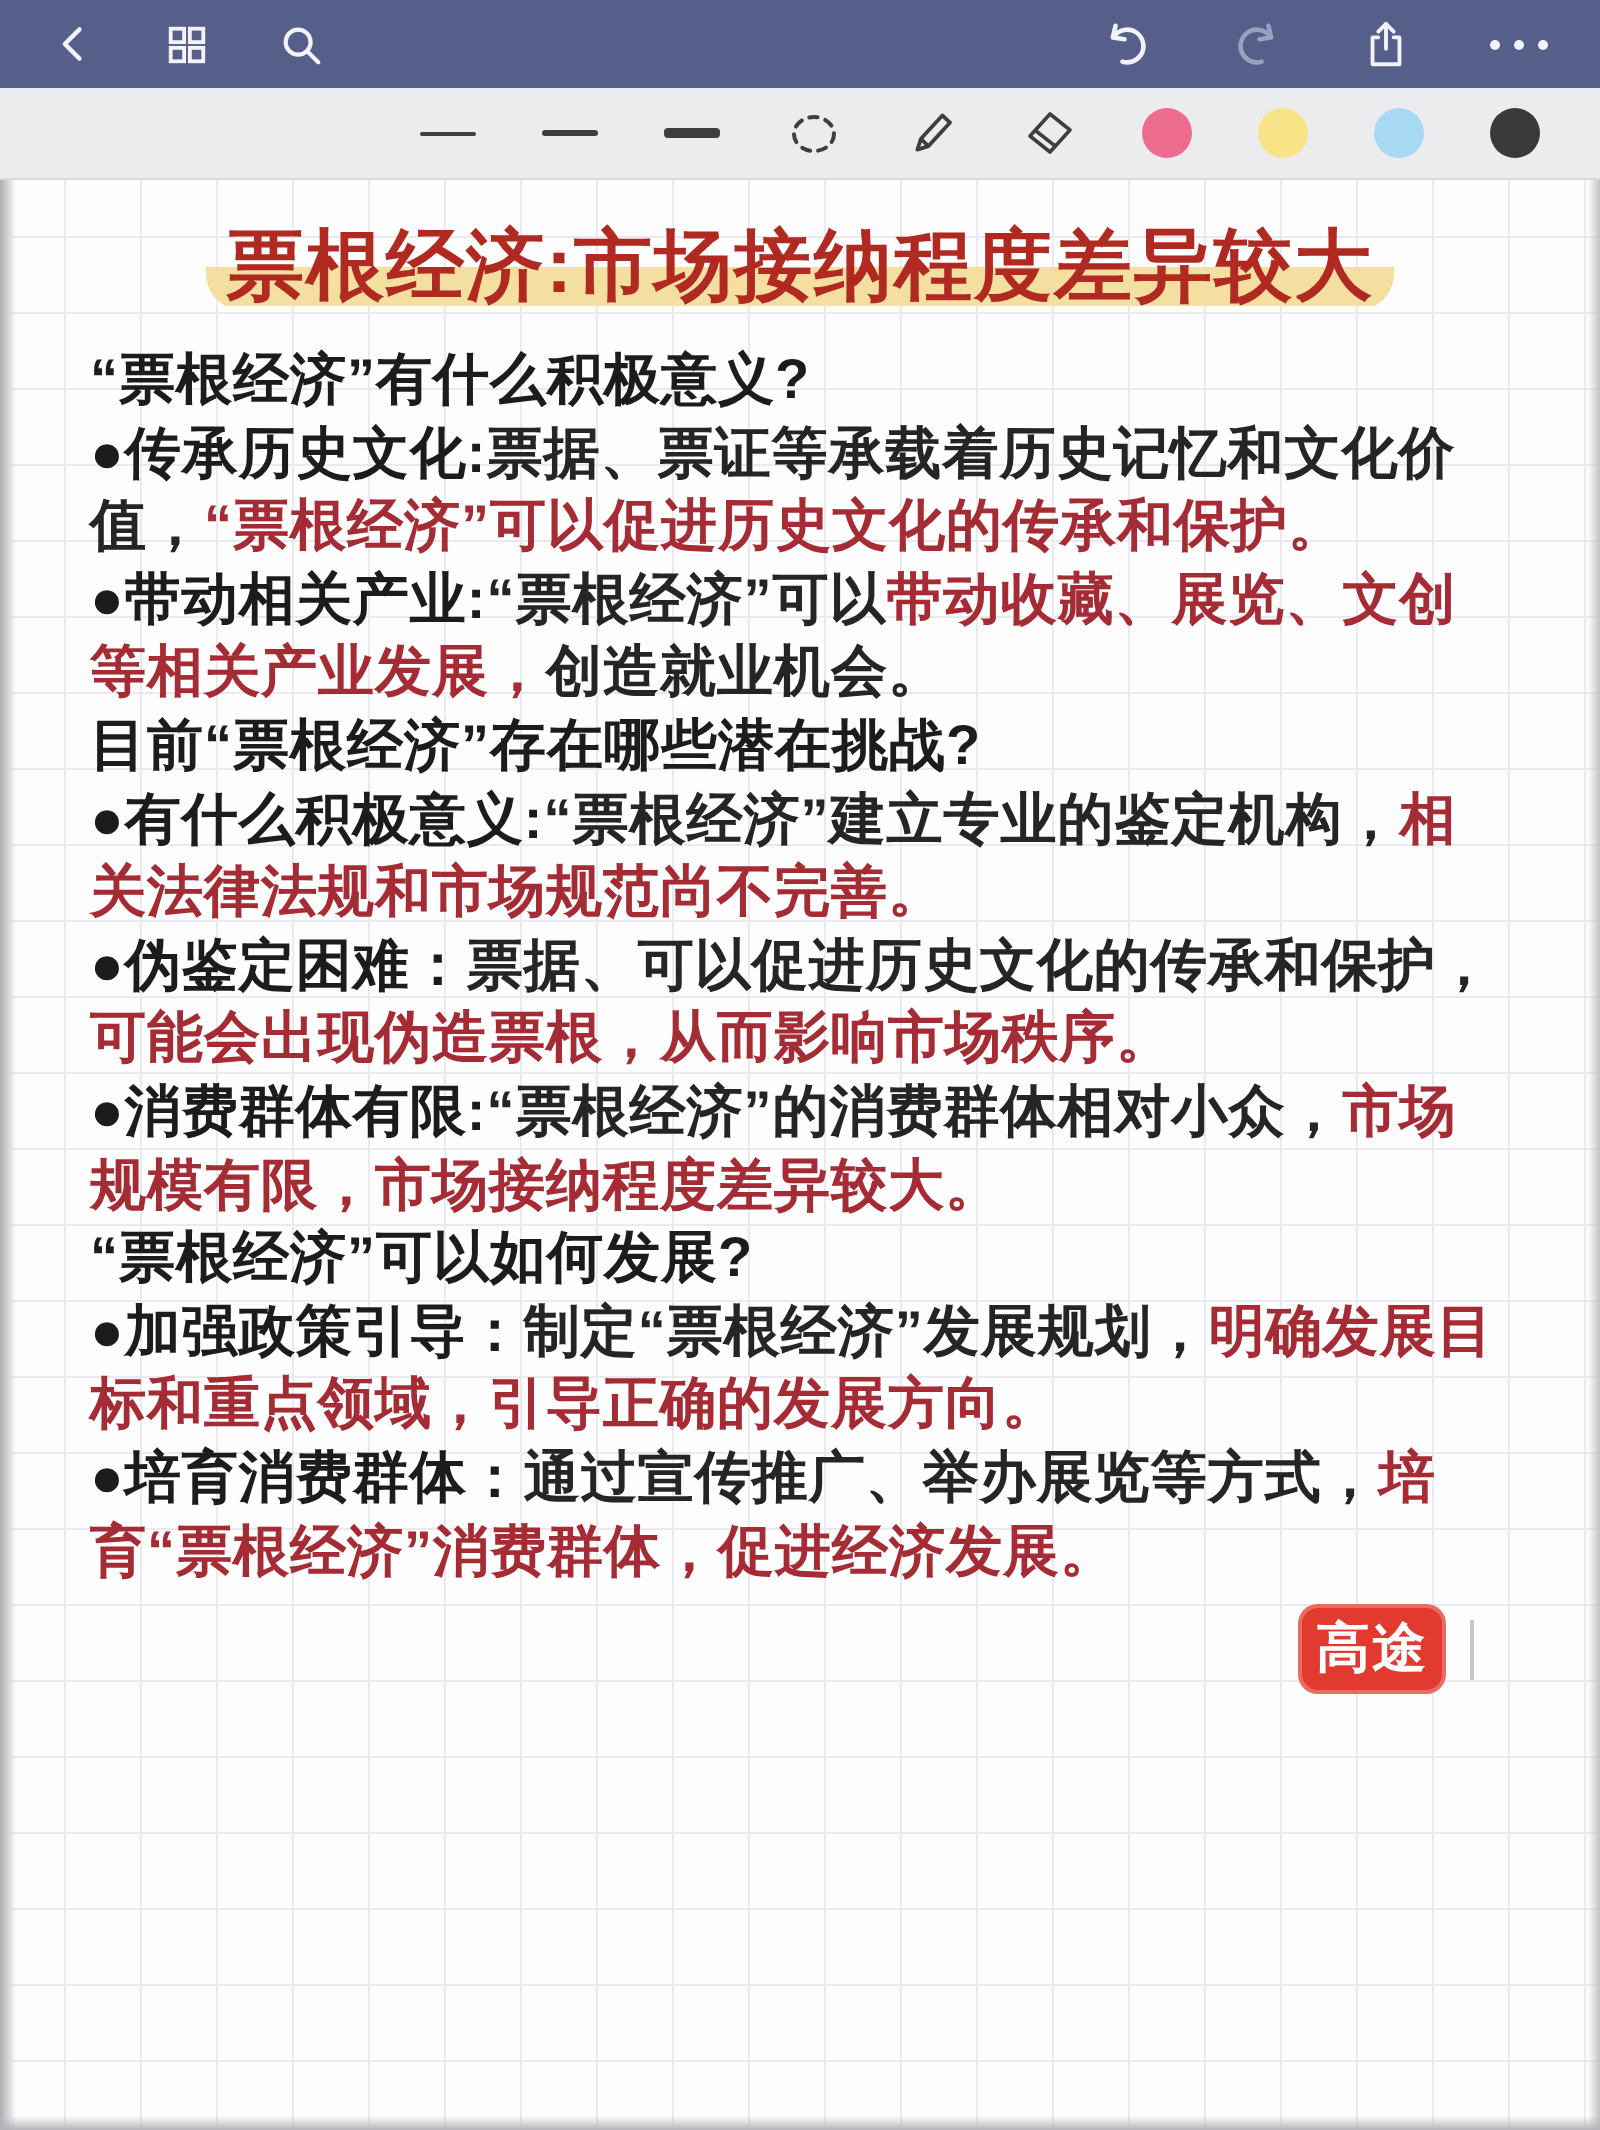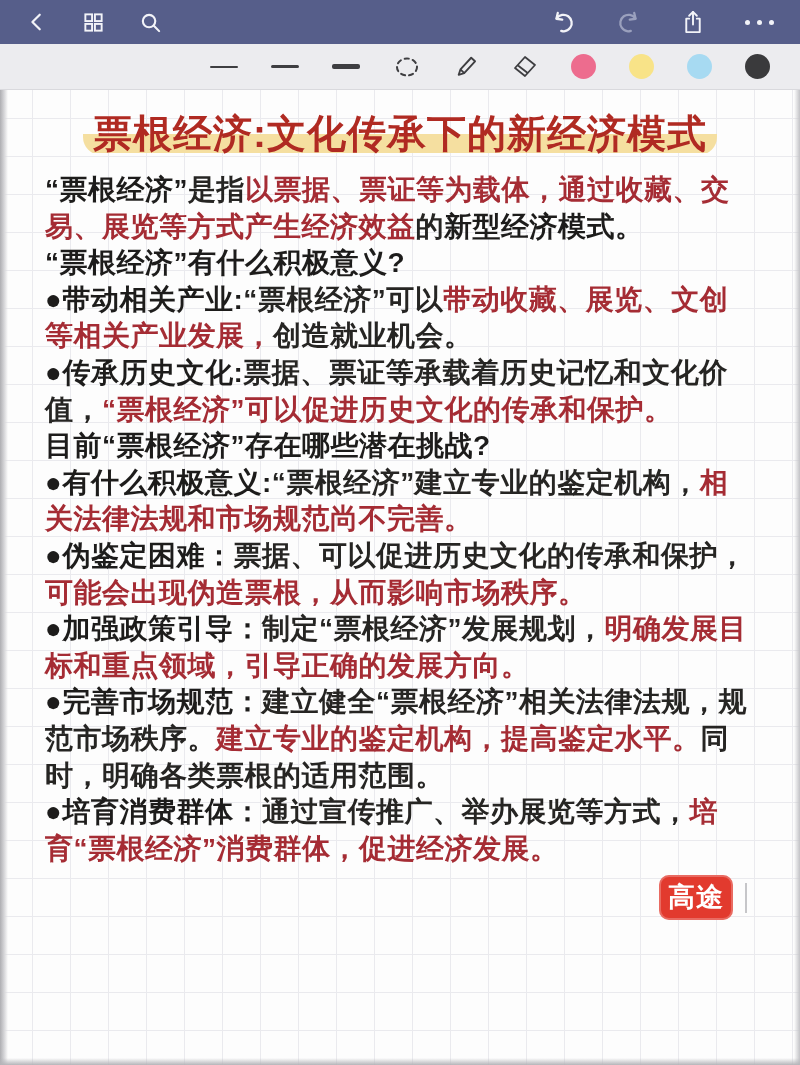--- a/index.html
+++ b/index.html
@@ -47,21 +47,21 @@
 
   .note-body { margin-top:12px; font-size:28px; line-height:36.6px;
                letter-spacing:0.5px; text-align:left; }
   .para { margin:0; }
   .s-h { font-weight:800; color:#1d1c1b; }
   .s-k { font-weight:600; color:#262523; }
   .s-r { font-weight:700; color:#a52c34; }
 
   
   .logo-row { display:flex; justify-content:flex-end; align-items:center;
-              margin-top:8px; padding-right:8px; gap:12px; }
+              margin-top:8px; padding-right:18px; gap:12px; }
   .logo-badge { background:#e23a2e; color:#fff; font-weight:800; font-size:27px;
                 line-height:1; padding:9px 9px; border-radius:10px;
                 box-shadow: inset 0 0 0 2px rgba(255,255,255,.25); letter-spacing:1px; }
   .logo-divider { width:2px; height:30px; background:#c6c6c9; }
   .logo-brand { font-size:30px; color:#4a4a4c; font-weight:600; letter-spacing:2px; }
 </style>
 </head>
 <body>
 
 <div class="topbar">
@@ -142,33 +142,33 @@
       </svg>
   </span>
   <span class="swatch" style="background: rgb(237, 108, 142);"></span>
   <span class="swatch" style="background: rgb(248, 227, 136);"></span>
   <span class="swatch" style="background: rgb(167, 218, 242);"></span>
   <span class="swatch" style="background: rgb(58, 58, 60);"></span>
 </div>
 
 <div class="page">
   <div class="title">
-    <span class="hl">票根经济:文化传承下的新经济模式</span>
+    <span class="hl">票根经济:市场接纳程度差异较大</span>
   </div>
 
   <div class="note-body">
-      <p class="para"><span class="s-h">“票根经济”</span><span class="s-k">是指</span><span class="s-r">以票据、票证等为载体，通过收藏、交易、展览等方式产生经济效益</span><span class="s-k">的</span><span class="s-h">新型经济模式。</span></p>
       <p class="para"><span class="s-h">“票根经济”有什么积极意义?</span></p>
+      <p class="para"><span class="s-h">●传承历史文化:</span><span class="s-k">票据、票证等承载着历史记忆和文化价值，</span><span class="s-r">“票根经济”可以促进历史文化的传承和保护。</span></p>
       <p class="para"><span class="s-h">●带动相关产业:</span><span class="s-k">“票根经济”可以</span><span class="s-r">带动收藏、展览、文创等相关产业发展，</span><span class="s-k">创造就业机会。</span></p>
-      <p class="para"><span class="s-h">●传承历史文化:</span><span class="s-k">票据、票证等承载着历史记忆和文化价值，</span><span class="s-r">“票根经济”可以促进历史文化的传承和保护。</span></p>
       <p class="para"><span class="s-h">目前“票根经济”存在哪些潜在挑战?</span></p>
       <p class="para"><span class="s-h">●有什么积极意义:</span><span class="s-k">“票根经济”建立专业的鉴定机构，</span><span class="s-r">相关法律法规和市场规范尚不完善。</span></p>
       <p class="para"><span class="s-h">●伪鉴定困难：</span><span class="s-k">票据、可以促进历史文化的传承和保护，</span><span class="s-r">可能会出现伪造票根，从而影响市场秩序。</span></p>
+      <p class="para"><span class="s-h">●消费群体有限:</span><span class="s-k">“票根经济”的消费群体相对小众，</span><span class="s-r">市场规模有限，市场接纳程度差异较大。</span></p>
+      <p class="para"><span class="s-h">“票根经济”可以如何发展?</span></p>
       <p class="para"><span class="s-h">●加强政策引导：</span><span class="s-k">制定“票根经济”发展规划，</span><span class="s-r">明确发展目标和重点领域，引导正确的发展方向。</span></p>
-      <p class="para"><span class="s-h">●完善市场规范：</span><span class="s-k">建立健全“票根经济”相关法律法规，规范市场秩序。</span><span class="s-r">建立专业的鉴定机构，提高鉴定水平。</span><span class="s-k">同时，明确各类票根的适用范围。</span></p>
       <p class="para"><span class="s-h">●培育消费群体：</span><span class="s-k">通过宣传推广、举办展览等方式，</span><span class="s-r">培育“票根经济”消费群体，促进经济发展。</span></p>
     </div>
 
   <div class="logo-row">
     <span class="logo-badge">高途</span>
     <span class="logo-divider"></span>
   </div>
 
   <div class="edge-left"></div>
   <div class="edge-right"></div>

